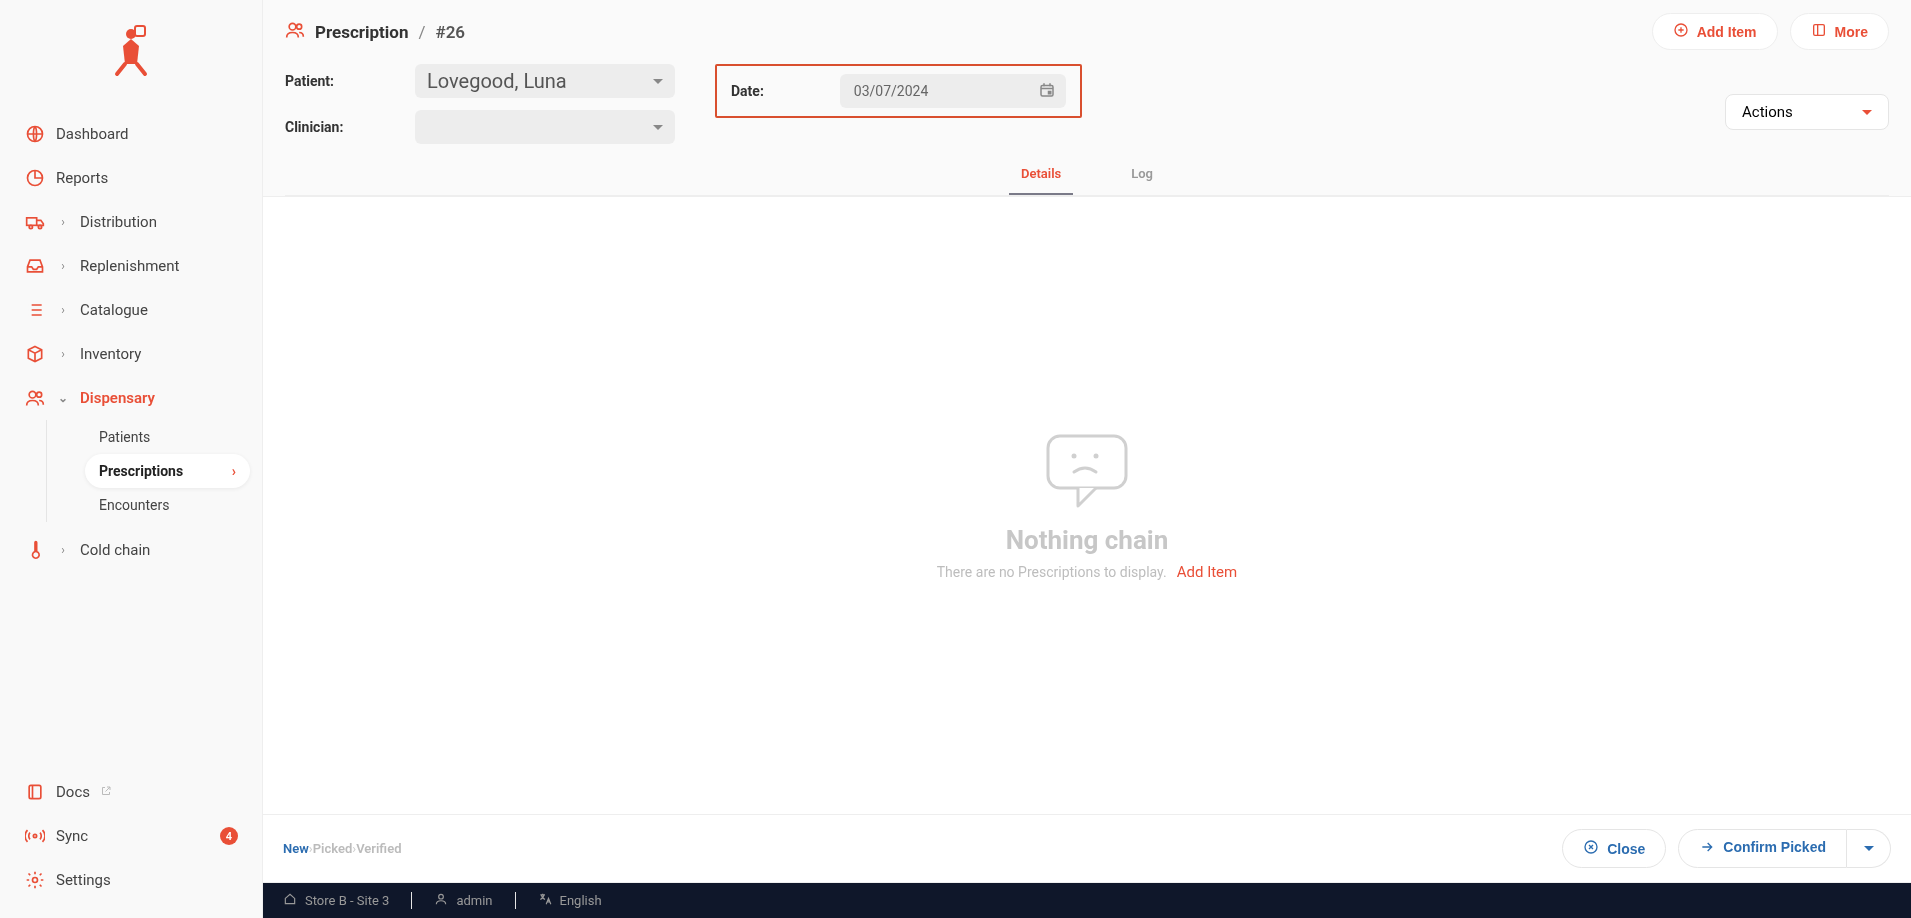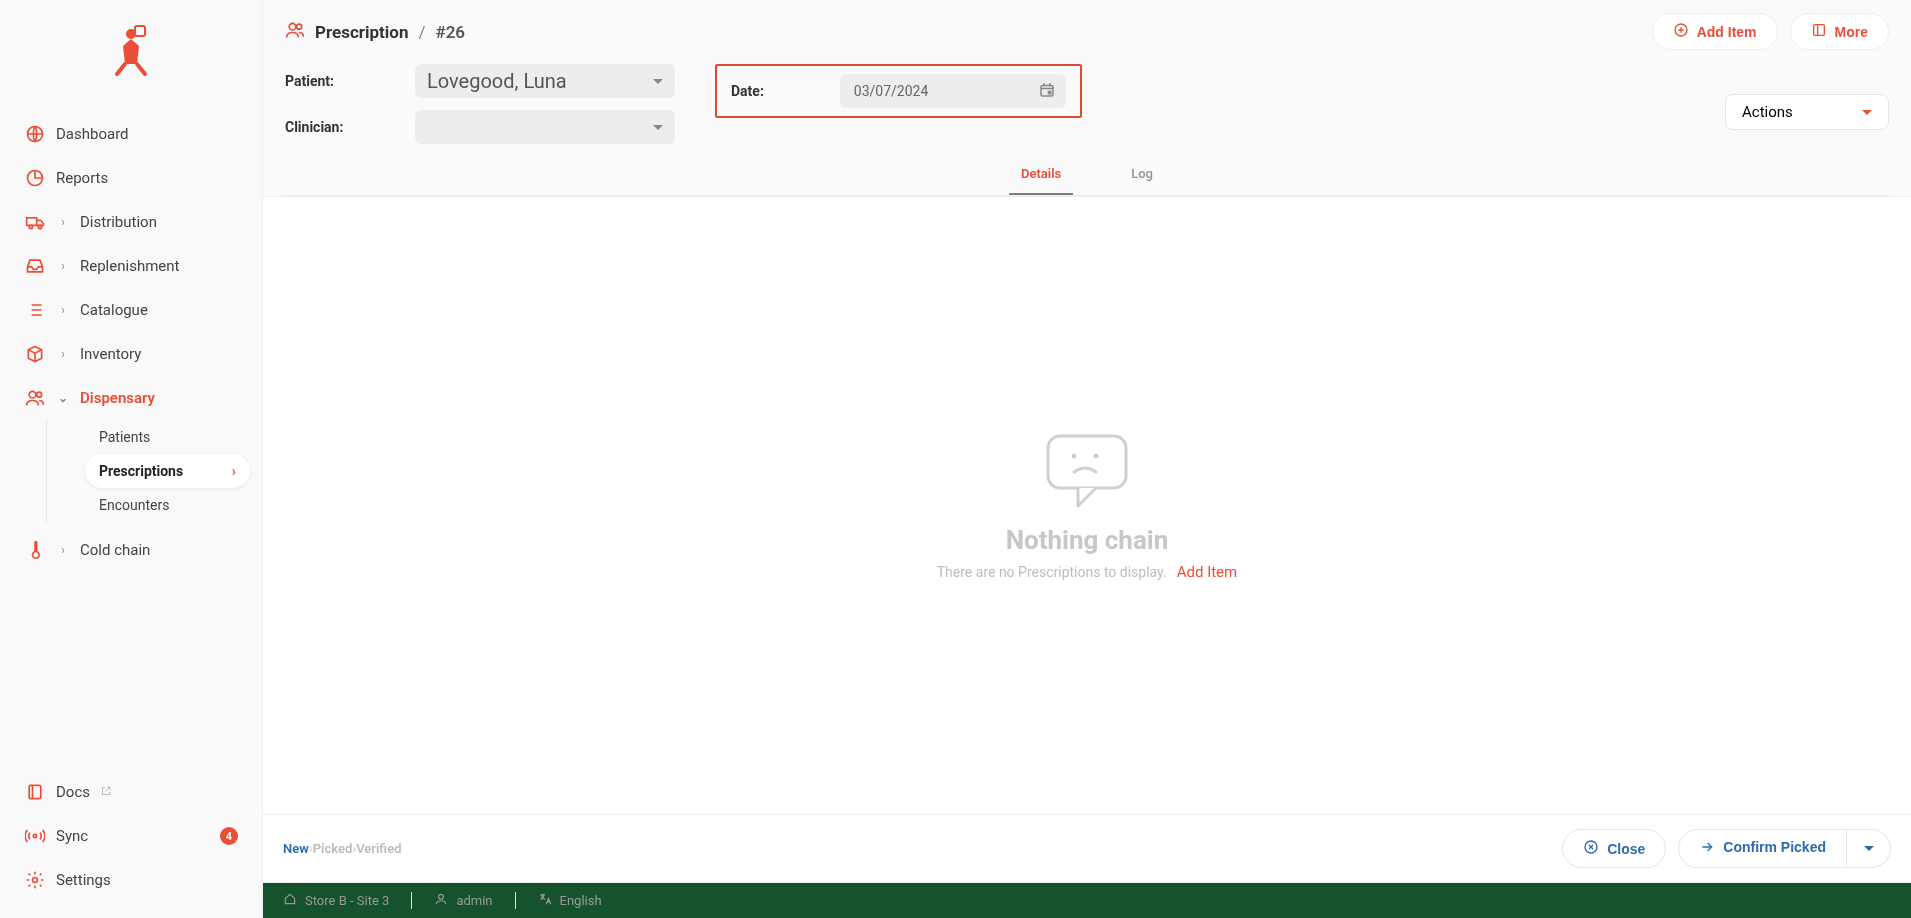--- a/index.html
+++ b/index.html
@@ -176,21 +176,21 @@
       border:1px solid #e5e5e5; background:#fff; border-radius:24px 0 0 24px;
       padding:9px 20px; color:#2b6cb0; font-weight:600; display:flex;
       align-items:flex-start; gap:8px; cursor:pointer; font-size:14px;
     }
     .btn-confirm-caret {
       border:1px solid #e5e5e5; border-left:none; background:#fff;
       border-radius:0 24px 24px 0; width:44px; display:flex; align-items:center;
       justify-content:center; cursor:pointer; color:#2b6cb0;
     }
     .footer {
-      height:36px; border-top:1px solid #eee; background:#14532d;
+      height:36px; border-top:1px solid #eee; background:#0f172a;
       display:flex; align-items:center; gap:22px; padding:0 20px;
       color:#999; font-size:13px;
     }
     .footer-item { display:flex; align-items:center; gap:8px; border-right:1px solid #e5e5e5; padding-right:22px; }
     .footer-item:last-child { border-right:none; }
     .caret-down { width:0; height:0; border-left:5px solid transparent; border-right:5px solid transparent; border-top:5px solid #888; }
     .caret-down.accent { border-top-color:#e94f37; }
     .caret-down.blue { border-top-color:#2b6cb0; }
   </style>
 </head>

